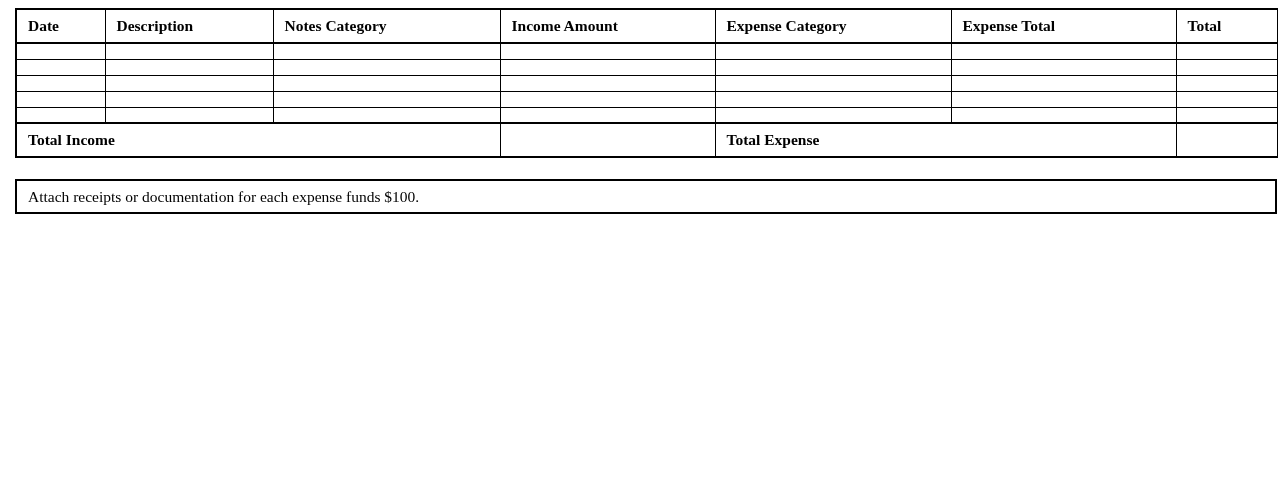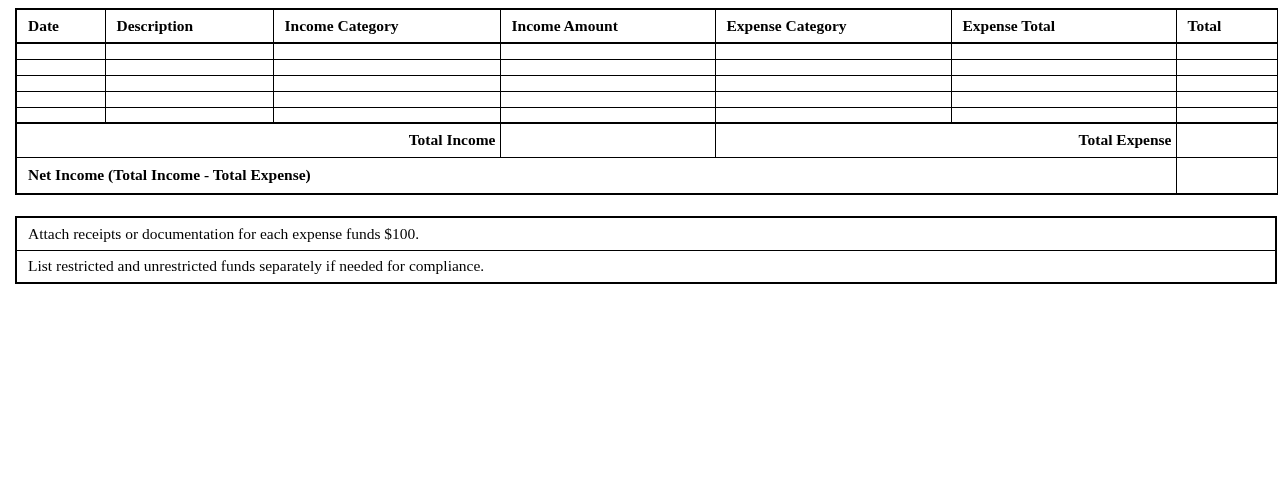--- a/index.html
+++ b/index.html
@@ -41,21 +41,21 @@
     border: 2px solid #000000;
   }
   .header-row { height: 34px; }
   .header-row th {
     font-weight: bold;
     border-bottom-width: 2px;
   }
   .empty-row { height: 16px; }
   .empty-row td { padding: 0; }
   .total-row { height: 34px; }
-  .total-row td { border-top-width: 2px; text-align: right; }
+  .total-row td { border-top-width: 2px; }
   .net-row { height: 37px; }
   .bold { font-weight: bold; }
   .notes-table tr { height: 33px; }
   .notes-table td { white-space: normal; }
   
   .col-date       { width: 89px; }
   .col-desc       { width: 168px; }
   .col-inc-cat    { width: 227px; }
   .col-inc-amt    { width: 215px; }
   .col-exp-cat    { width: 236px; }
@@ -74,21 +74,21 @@
         <col class="col-inc-cat">
       <col class="col-inc-amt">
         <col class="col-exp-cat">
         <col class="col-exp-amt">
       <col class="col-notes">
     </colgroup>
     <tbody>
       <tr class="header-row">
         <th>Date</th>
         <th>Description</th>
-        <th>Income Category</th>
+        <th>Notes Category</th>
         <th>Income Amount</th>
         <th>Expense Category</th>
         <th>Expense Total</th>
         <th>Total</th>
       </tr>
 
       <tr class="empty-row">
         <td></td>
         <td></td>
         <td></td>
@@ -134,31 +134,24 @@
         <td></td>
       </tr>
 
       <tr class="total-row">
         <td colspan="3" class="bold">Total Income</td>
         <td></td>
         <td colspan="2" class="bold">Total Expense</td>
         <td></td>
       </tr>
 
-      <tr class="net-row">
-        <td colspan="6" class="bold">Net Income (Total Income - Total Expense)</td>
-        <td></td>
-      </tr>
     </tbody>
   </table>
 
   <table class="notes-table">
     <tbody>
       <tr>
         <td>Attach receipts or documentation for each expense funds $100.</td>
       </tr>
-      <tr>
-        <td>List restricted and unrestricted funds separately if needed for compliance.</td>
-      </tr>
     </tbody>
   </table>
 
 </div>
 
 </body></html>

